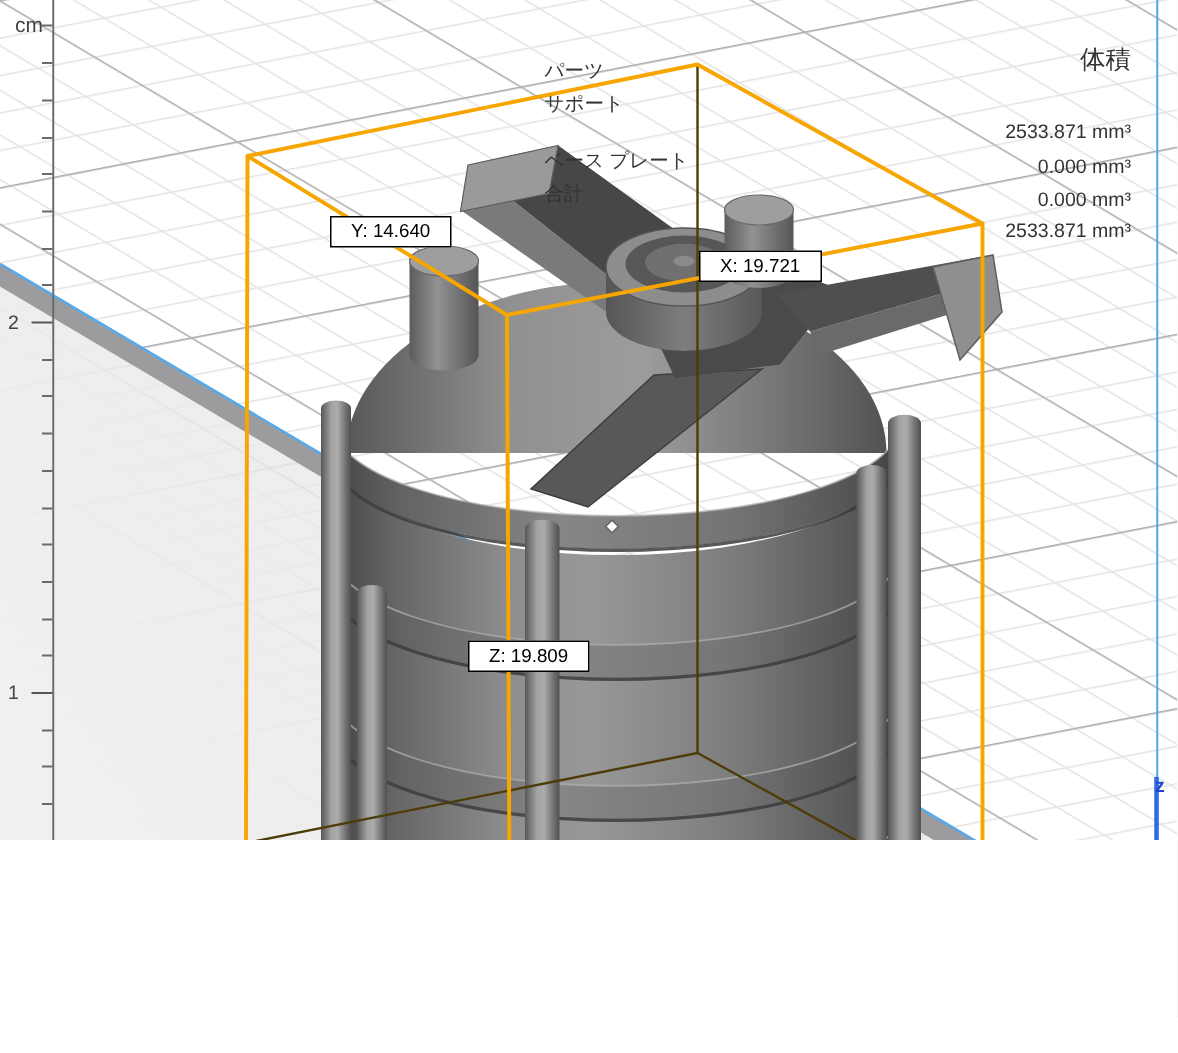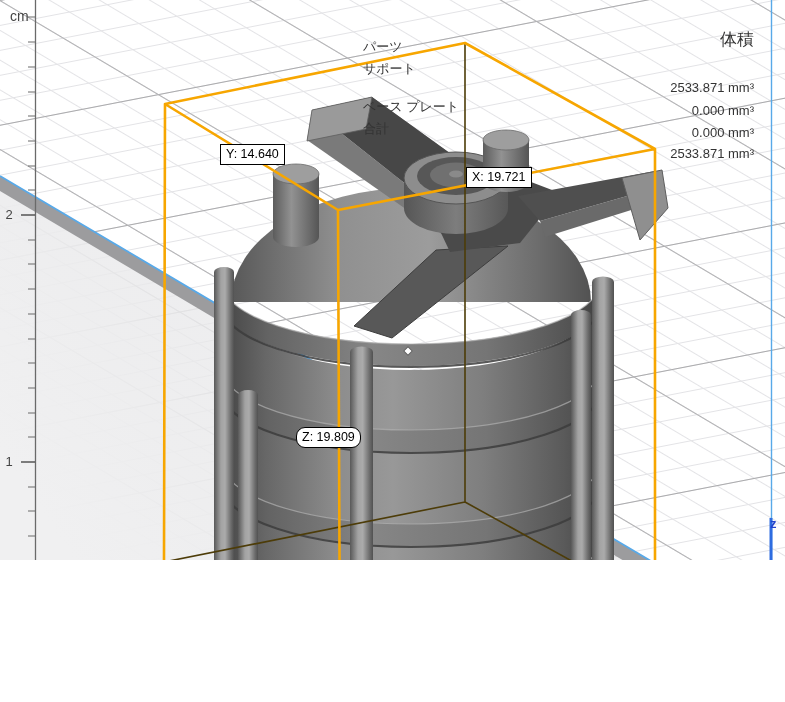--- a/index.html
+++ b/index.html
@@ -1,21 +1,21 @@
 <!DOCTYPE html>
 <html><head>
 <meta charset="utf-8">
 <style>
   html,body{margin:0;padding:0;background:#fff;}
   #app{position:relative;width:785px;height:560px;overflow:hidden;background:#fff;
        font-family:"Liberation Sans","DejaVu Sans",sans-serif;}
   #scene{position:absolute;left:0;top:0;}
   .txt{position:absolute;color:#333;white-space:nowrap;}
   .dimbox{position:absolute;background:#fff;border:1px solid #000;color:#000;
-          font-size:12.5px;line-height:15px;padding:2px 5px;white-space:nowrap;}
+          font-size:12.5px;line-height:15px;padding:2px 13px;white-space:nowrap;}
   .vol-val{position:absolute;right:31px;text-align:right;font-size:13px;color:#333;margin-top:28px;}
   .vol-label{position:absolute;left:363px;font-size:13px;color:#333;}
   .ruler-num{position:absolute;left:2px;width:14px;text-align:center;font-size:13px;color:#444;}
   .axis-letter{position:absolute;font-size:13px;font-weight:bold;}
 </style>
 </head>
 <body>
 
 <div id="app">
 
@@ -222,20 +222,20 @@
   <div class="vol-label" style="top:120px;">合計</div>
 
   <div class="vol-val" style="top:52px;">2533.871 mm³</div>
   <div class="vol-val" style="top:75px;">0.000 mm³</div>
   <div class="vol-val" style="top:97px;">0.000 mm³</div>
   <div class="vol-val" style="top:118px;">2533.871 mm³</div>
 </div>
 
 <div class="dimbox" style="left:220px;top:144px;">Y: 14.640</div>
 <div class="dimbox" style="left:466px;top:167px;">X: 19.721</div>
-<div class="dimbox" style="left:296px;top:427px;border-radius:9px;">Z: 19.809</div>
+<div class="dimbox" style="left:312px;top:427px;">Z: 19.809</div>
 
 <div class="axis-letter" style="left:709px;top:594px;color:#2f9e12;">y</div>
 <div class="axis-letter" style="left:770px;top:516px;color:#2244cc;">z</div>
 
 <div class="dimbox" style="left:776px;top:643px;padding:2px 3px;">原</div>
 
 </div>
 
 </body></html>

